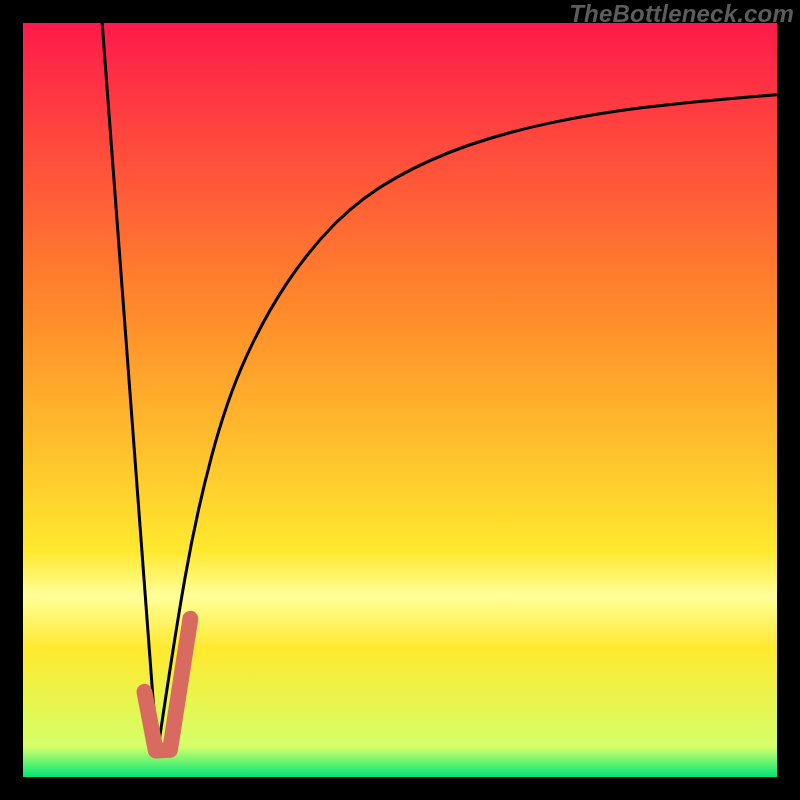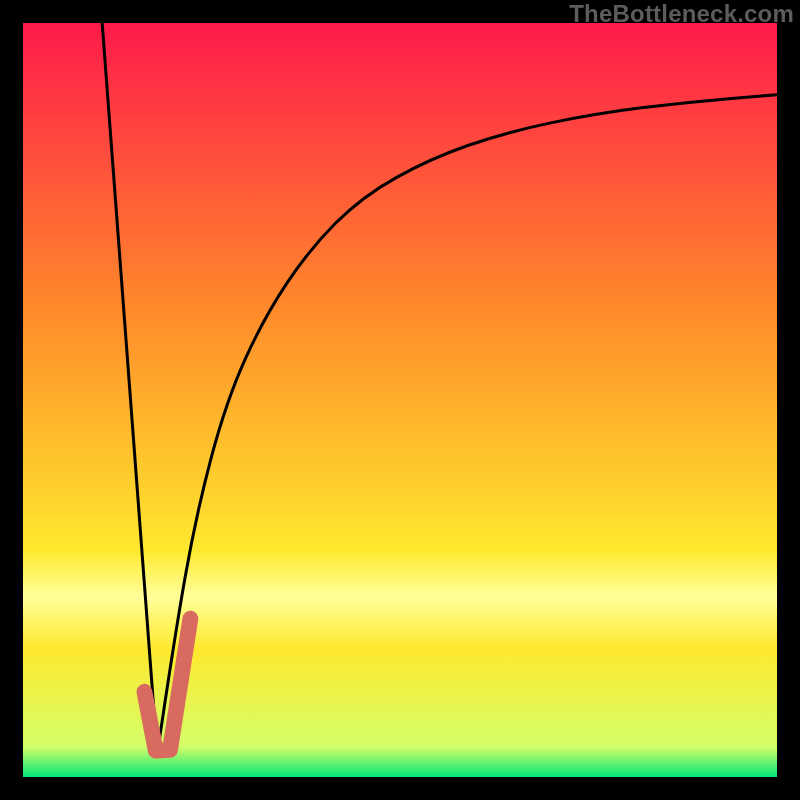--- a/index.html
+++ b/index.html
@@ -8,20 +8,21 @@
     width: 800px;
     height: 800px;
     background: #000;
     overflow: hidden;
   }
   .frame {
     position: relative;
     width: 800px;
     height: 800px;
     background: #000;
+    font-style: italic;
   }
   .plot {
     position: absolute;
     left: 23px;
     top: 23px;
     width: 754px;
     height: 754px;
     overflow: hidden;
   }
   .watermark {

